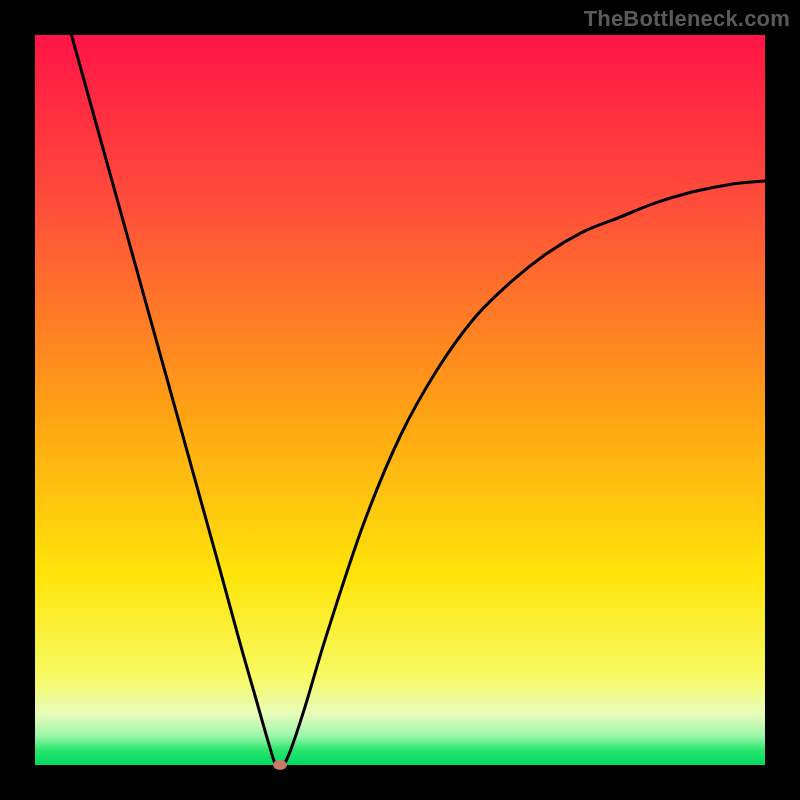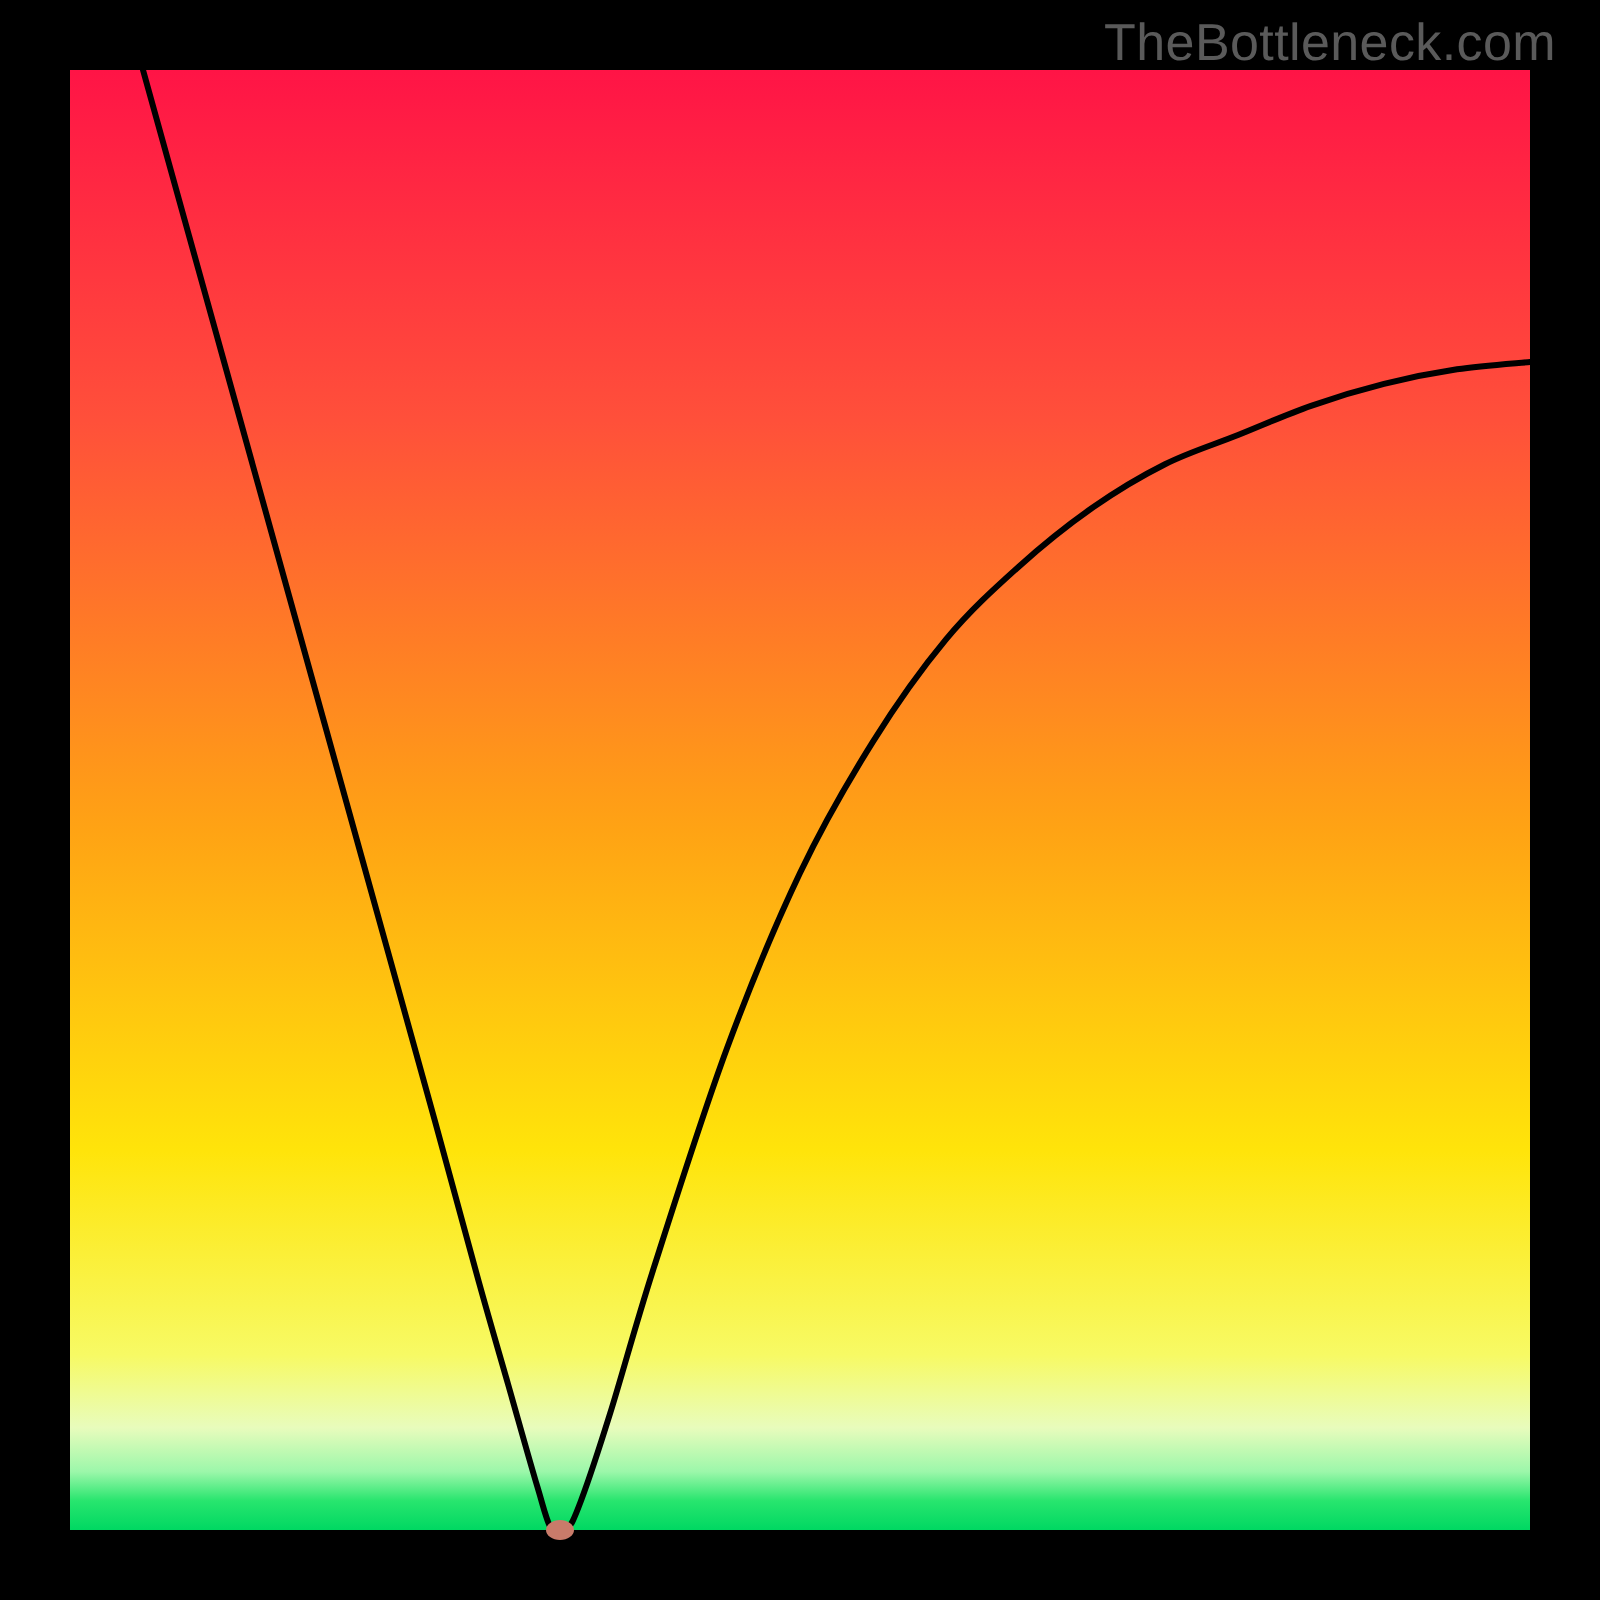--- a/index.html
+++ b/index.html
@@ -32,24 +32,24 @@
       #f7fa64 88%,
       #e8fcbc 93%,
       #9cf7aa 96%,
       #28e56e 98%,
       #00d862 100%
     );
   }
   .watermark {
     position: absolute;
     top: 6px;
-    right: 22px;
+    right: 10px;
     color: #5a5a5a;
-    font-size: 26px;
-    font-weight: 400;
+    font-size: 22px;
+    font-weight: 700;
     letter-spacing: 0.2px;
     user-select: none;
   }
   svg.curve {
     position: absolute;
     left: 0;
     top: 0;
     width: 730px;
     height: 730px;
     overflow: visible;

